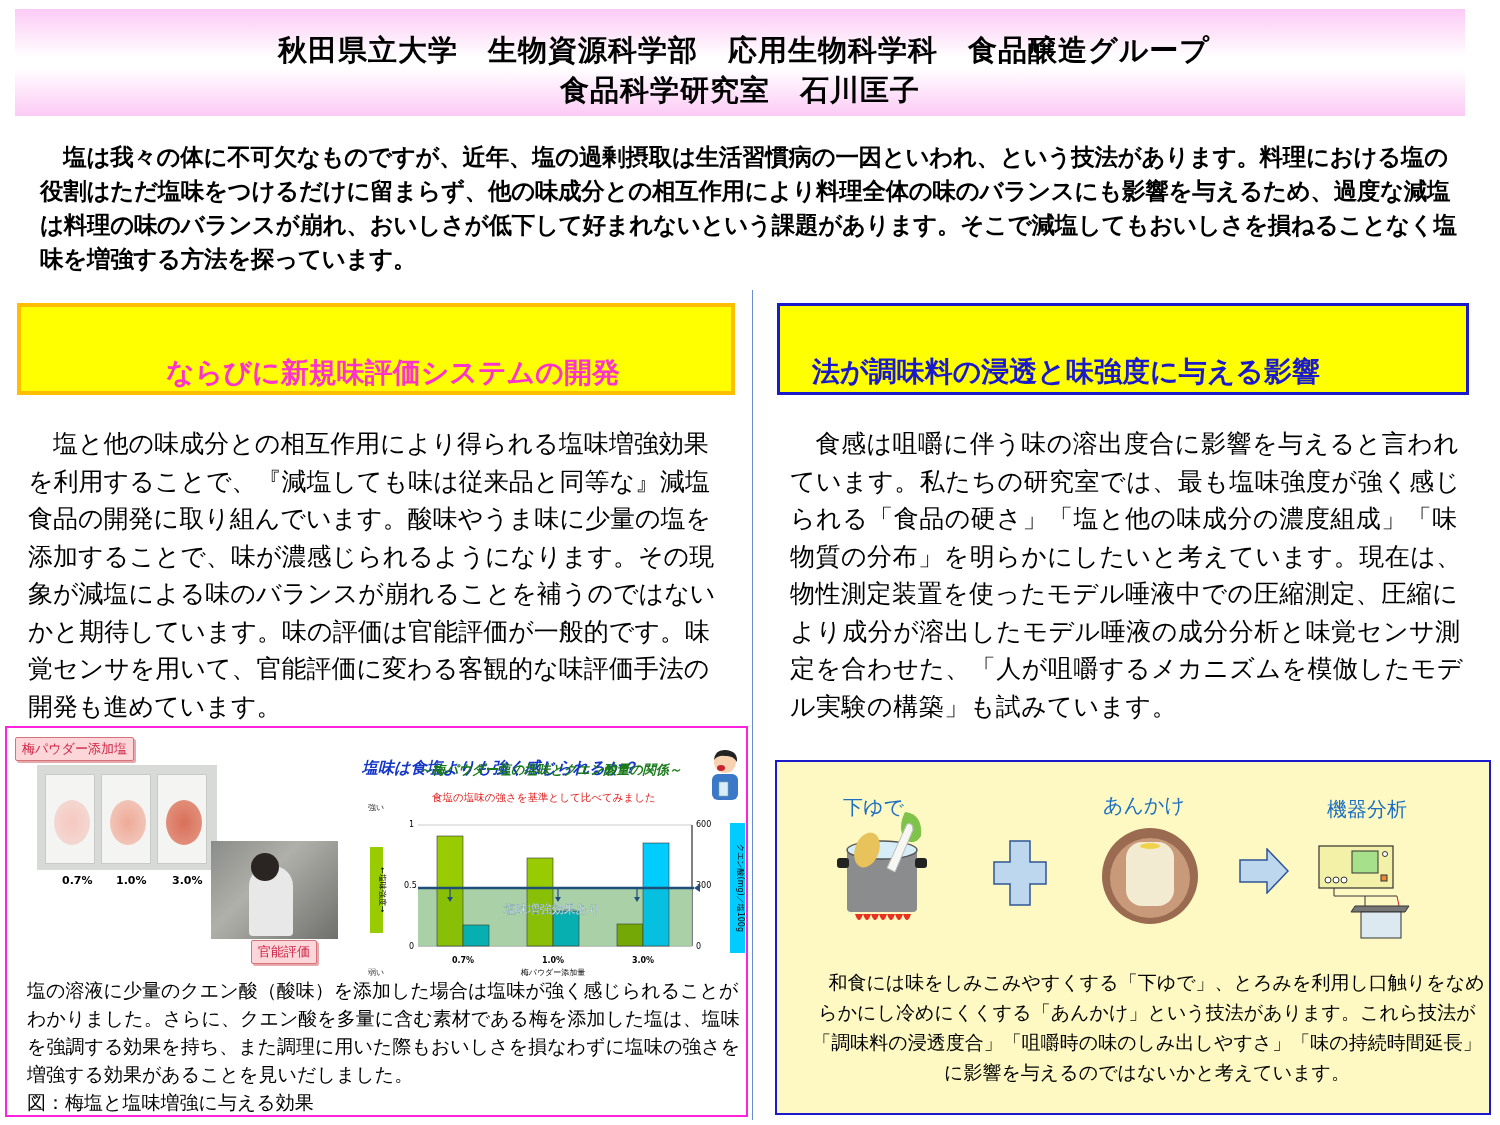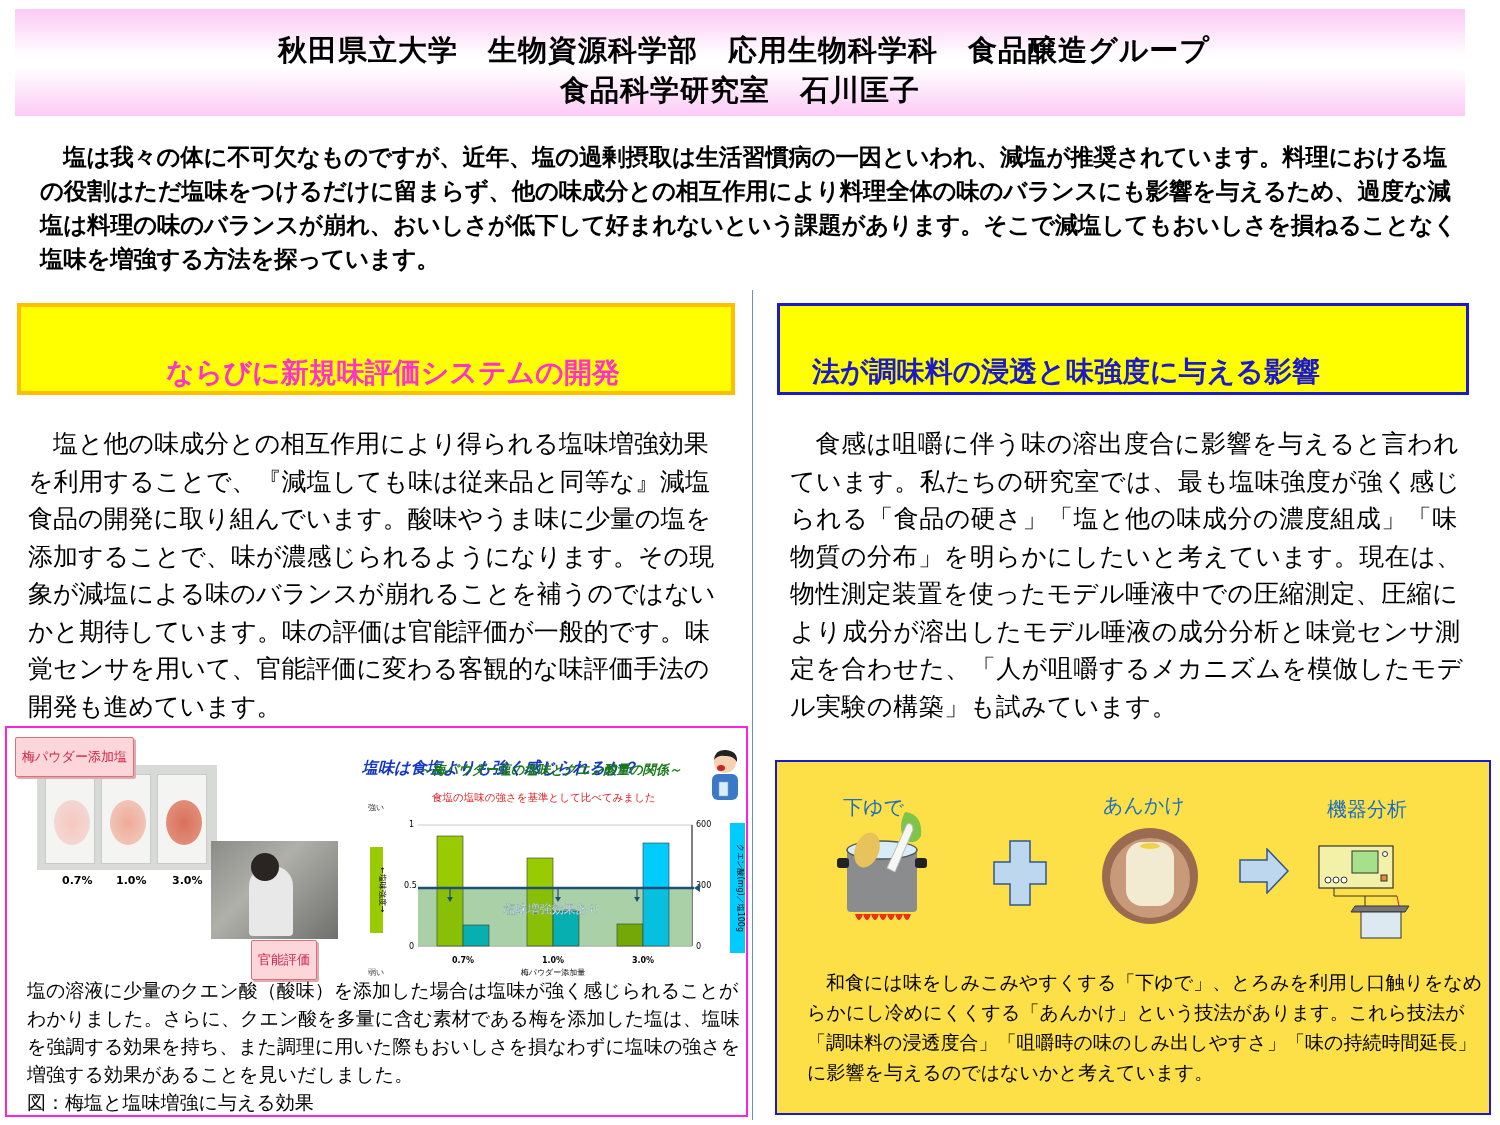--- a/index.html
+++ b/index.html
@@ -45,21 +45,21 @@
     position: absolute; left: 790px; top: 425px; width: 675px;
     font-size: 25px; line-height: 37.5px; letter-spacing: 0.5px;
   }
 
   .fig-box {
     position: absolute; left: 5px; top: 726px; width: 743px; height: 391px;
     border: 2px solid #ff22dd; background: #fff;
   }
   .tag {
     position: absolute; background: #fcd6d8; border: 1px solid #d4747a;
-    color: #cc2244; font-size: 13px; padding: 10px 6px; border-radius: 2px;
+    color: #cc2244; font-size: 13px; padding: 2px 6px; border-radius: 2px;
     box-shadow: 2px 2px 0 #e7a8ac;
   }
   .photo-trays {
     position: absolute; left: 30px; top: 37px; width: 180px; height: 105px;
     background: #d8dad8;
   }
   .tray { position: absolute; top: 9px; width: 50px; height: 90px; background: #f4f4f2; border: 1px solid #c8cac8; }
   .salt { position: absolute; left: 8px; top: 25px; width: 36px; height: 45px; border-radius: 50%; }
   .pct { position: absolute; top: 146px; font-size: 11px; font-weight: bold; }
 
@@ -77,37 +77,37 @@
 
   .chart-svg { position: absolute; left: 355px; top: 75px; }
 
   .caption {
     position: absolute; left: 20px; top: 248px; width: 720px;
     font-size: 19px; line-height: 28px;
   }
 
   .proc-box {
     position: absolute; left: 775px; top: 760px; width: 716px; height: 355px;
-    border: 2px solid #1a1acc; background: #fde047;
+    border: 2px solid #1a1acc; background: #fef9c3; text-align: center;
   }
   .proc-label { position: absolute; font-size: 20px; color: #1b6ec2; }
   .proc-text {
     position: absolute; left: 30px; top: 205px; width: 680px;
     font-size: 19px; line-height: 30px;
   }
 </style>
 </head>
 <body>
 
 <div class="header">
   <div class="line1">秋田県立大学　生物資源科学部　応用生物科学科　食品醸造グループ</div>
   <div class="line2">食品科学研究室　石川匡子</div>
 </div>
 
-<p class="intro">　塩は我々の体に不可欠なものですが、近年、塩の過剰摂取は生活習慣病の一因といわれ、減塩が推奨されています。料理における塩の役割はただ塩味をつけるだけに留まらず、他の味成分との相互作用により料理全体の味のバランスにも影響を与えるため、過度な減塩は料理の味のバランスが崩れ、おいしさが低下して好まれないという課題があります。そこで減塩してもおいしさを損ねることなく塩味を増強する方法を探っています。</p>
+<p class="intro">　塩は我々の体に不可欠なものですが、近年、塩の過剰摂取は生活習慣病の一因といわれ、という技法があります。料理における塩の役割はただ塩味をつけるだけに留まらず、他の味成分との相互作用により料理全体の味のバランスにも影響を与えるため、過度な減塩は料理の味のバランスが崩れ、おいしさが低下して好まれないという課題があります。そこで減塩してもおいしさを損ねることなく塩味を増強する方法を探っています。</p>
 
 <div class="divider"></div>
 
 <div class="title-left">
   <span class="l2">ならびに新規味評価システムの開発</span>
 </div>
 
 <div class="title-right">
   <span class="l2">法が調味料の浸透と味強度に与える影響</span>
 </div>

